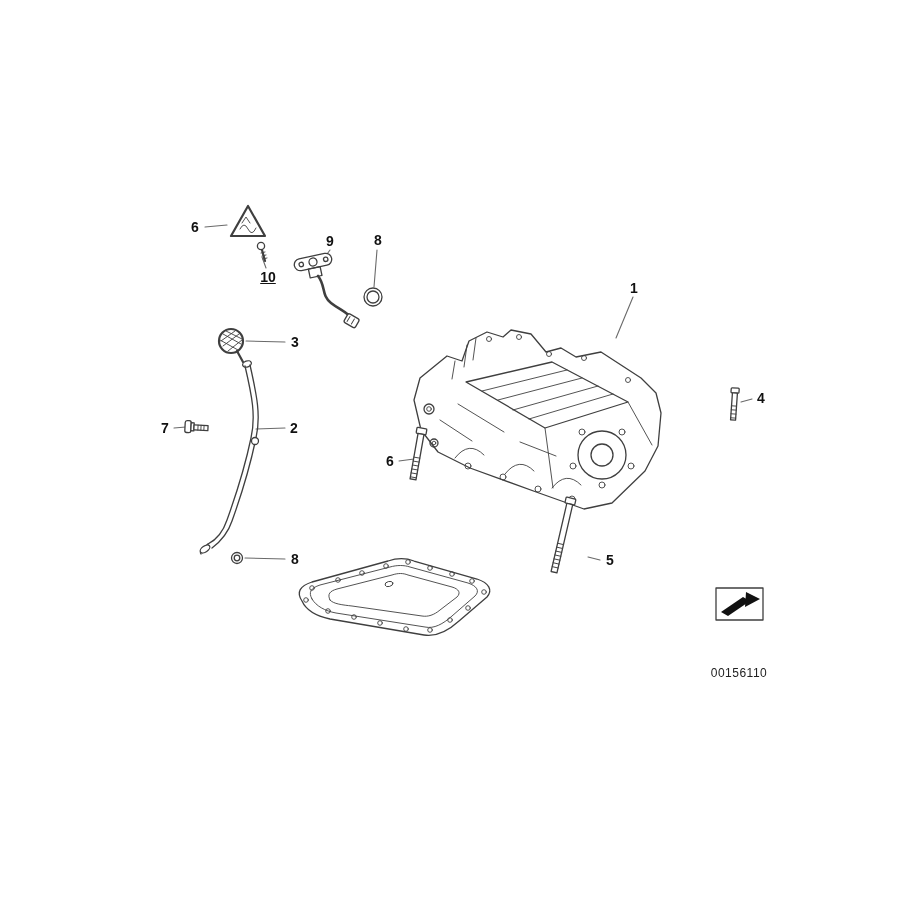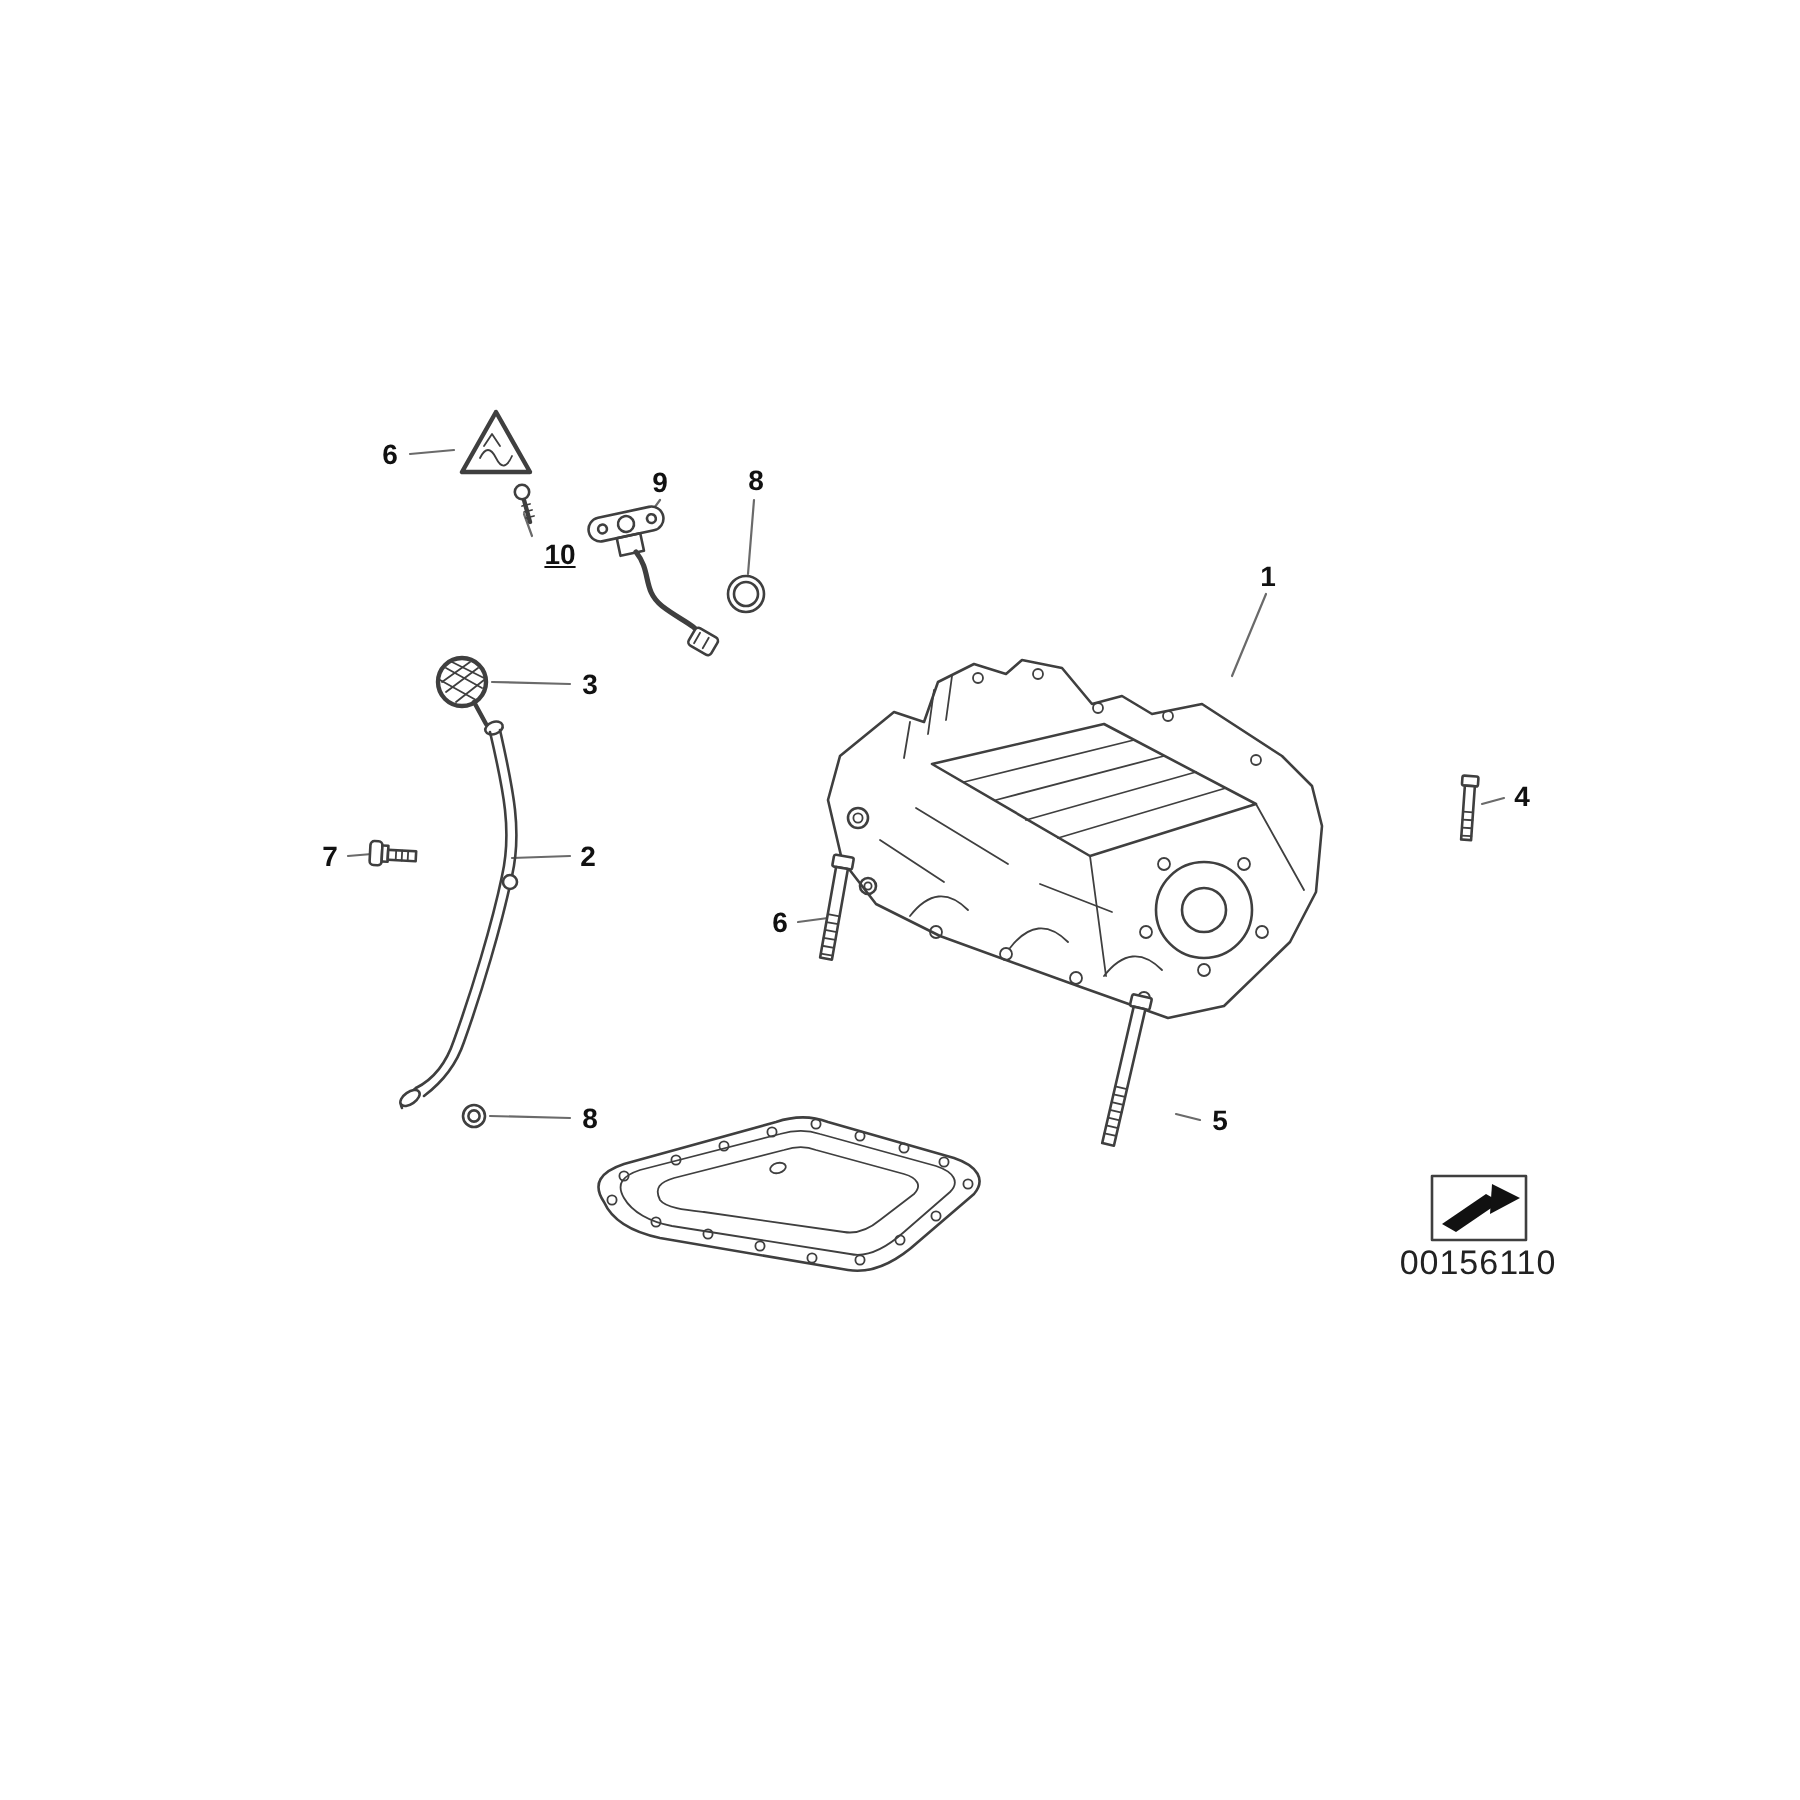--- a/index.html
+++ b/index.html
@@ -9,21 +9,21 @@
   .art{position:absolute;left:0;top:0;}
   .art path,.art line,.art circle,.art ellipse,.art rect,.art polyline,.art polygon{
     stroke:var(--line);fill:none;stroke-width:1.3;stroke-linecap:round;stroke-linejoin:round;}
   .art .thin{stroke-width:0.9;}
   .art .thick{stroke-width:2.2;}
   .art .fill-white{fill:#ffffff;}
   .art .fill-black{fill:#111111;stroke:none;}
   .art .leader{stroke:var(--leader);stroke-width:1.1;}
   .art .cable{stroke-width:2.6;}
   .callout{position:absolute;transform:translate(-50%,-50%);font-weight:bold;font-size:14px;color:var(--label);user-select:none;}
-  .part-code{position:absolute;transform:translate(-50%,-50%);font-size:17px;letter-spacing:.5px;color:#222;}
+  .part-code{position:absolute;transform:translate(-50%,-50%);font-size:12px;letter-spacing:.5px;color:#222;margin-top:41px;}
 </style>
 </head>
 <body>
 
 <div class="stage">
 
   <svg class="art" width="900" height="900" viewBox="0 0 900 900">
 
     <g>
       <line class="leader" x1="633" y1="297" x2="616" y2="338"></line>
@@ -211,19 +211,19 @@
 
   <div class="callout" style="left:634px;top:288px;">1</div>
   <div class="callout" style="left:294px;top:428px;">2</div>
   <div class="callout" style="left:295px;top:342px;">3</div>
   <div class="callout" style="left:761px;top:398px;">4</div>
   <div class="callout" style="left:610px;top:560px;">5</div>
   <div class="callout" style="left:390px;top:461px;">6</div>
   <div class="callout" style="left:165px;top:428px;">7</div>
   <div class="callout" style="left:295px;top:559px;">8</div>
   <div class="callout" style="left:330px;top:241px;">9</div>
-  <div class="callout" style="left:280px;top:277px;text-decoration:underline;">10</div>
+  <div class="callout" style="left:268px;top:277px;text-decoration:underline;">10</div>
   <div class="callout" style="left:378px;top:240px;">8</div>
   <div class="callout" style="left:195px;top:227px;">6</div>
 
   <div class="part-code" style="left:739px;top:632px;">00156110</div>
 
 </div>
 
 </body></html>

